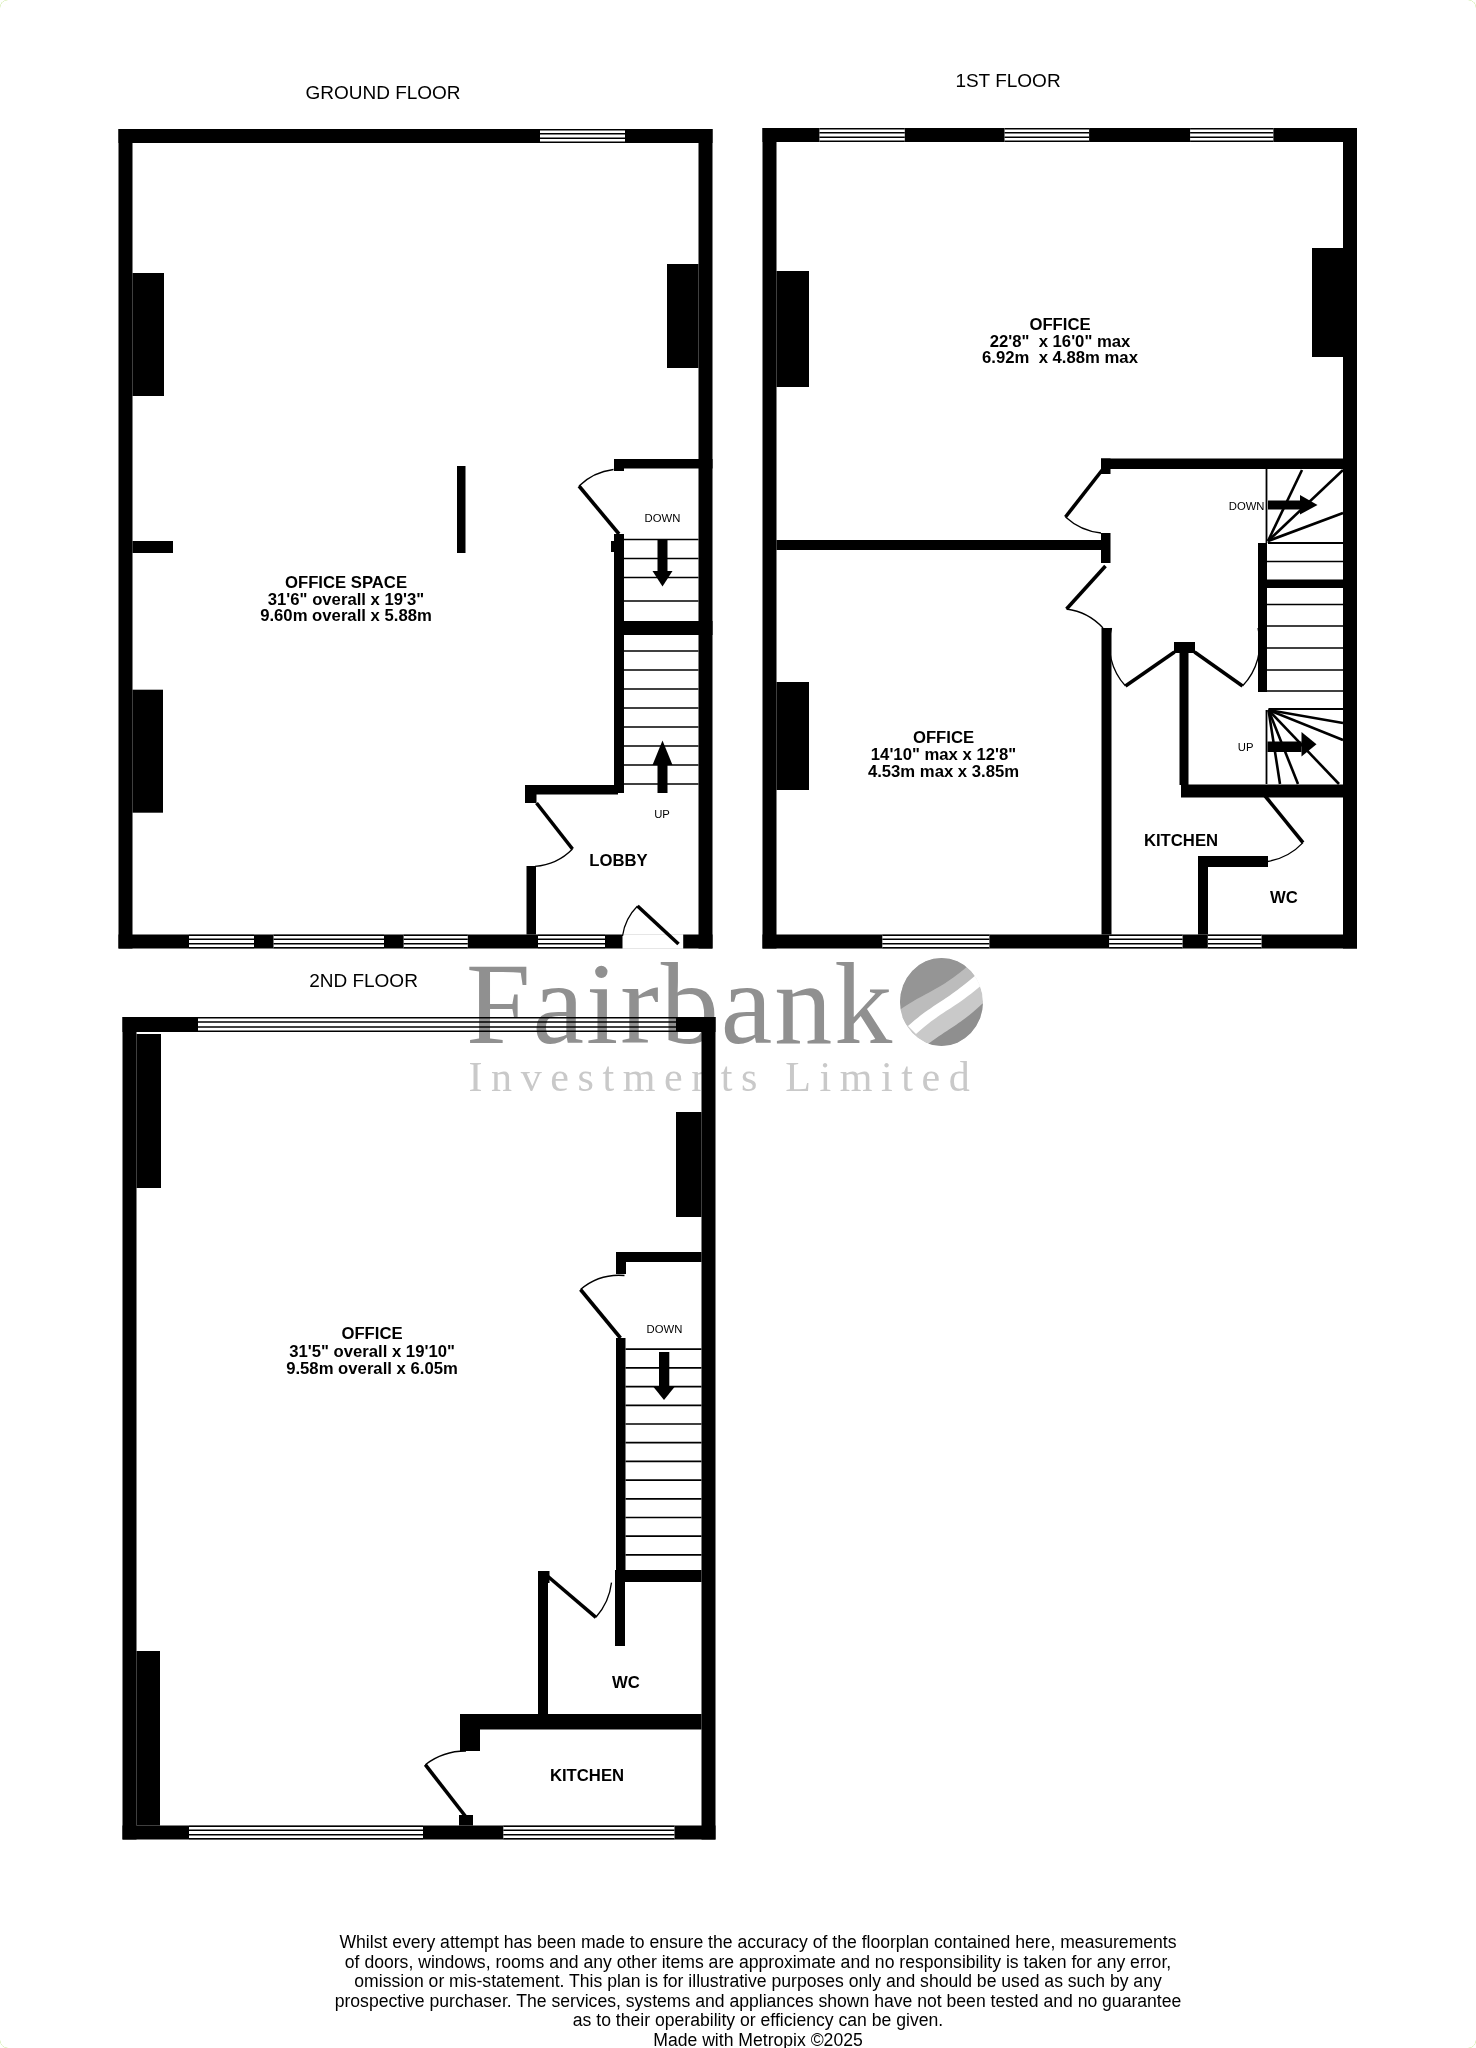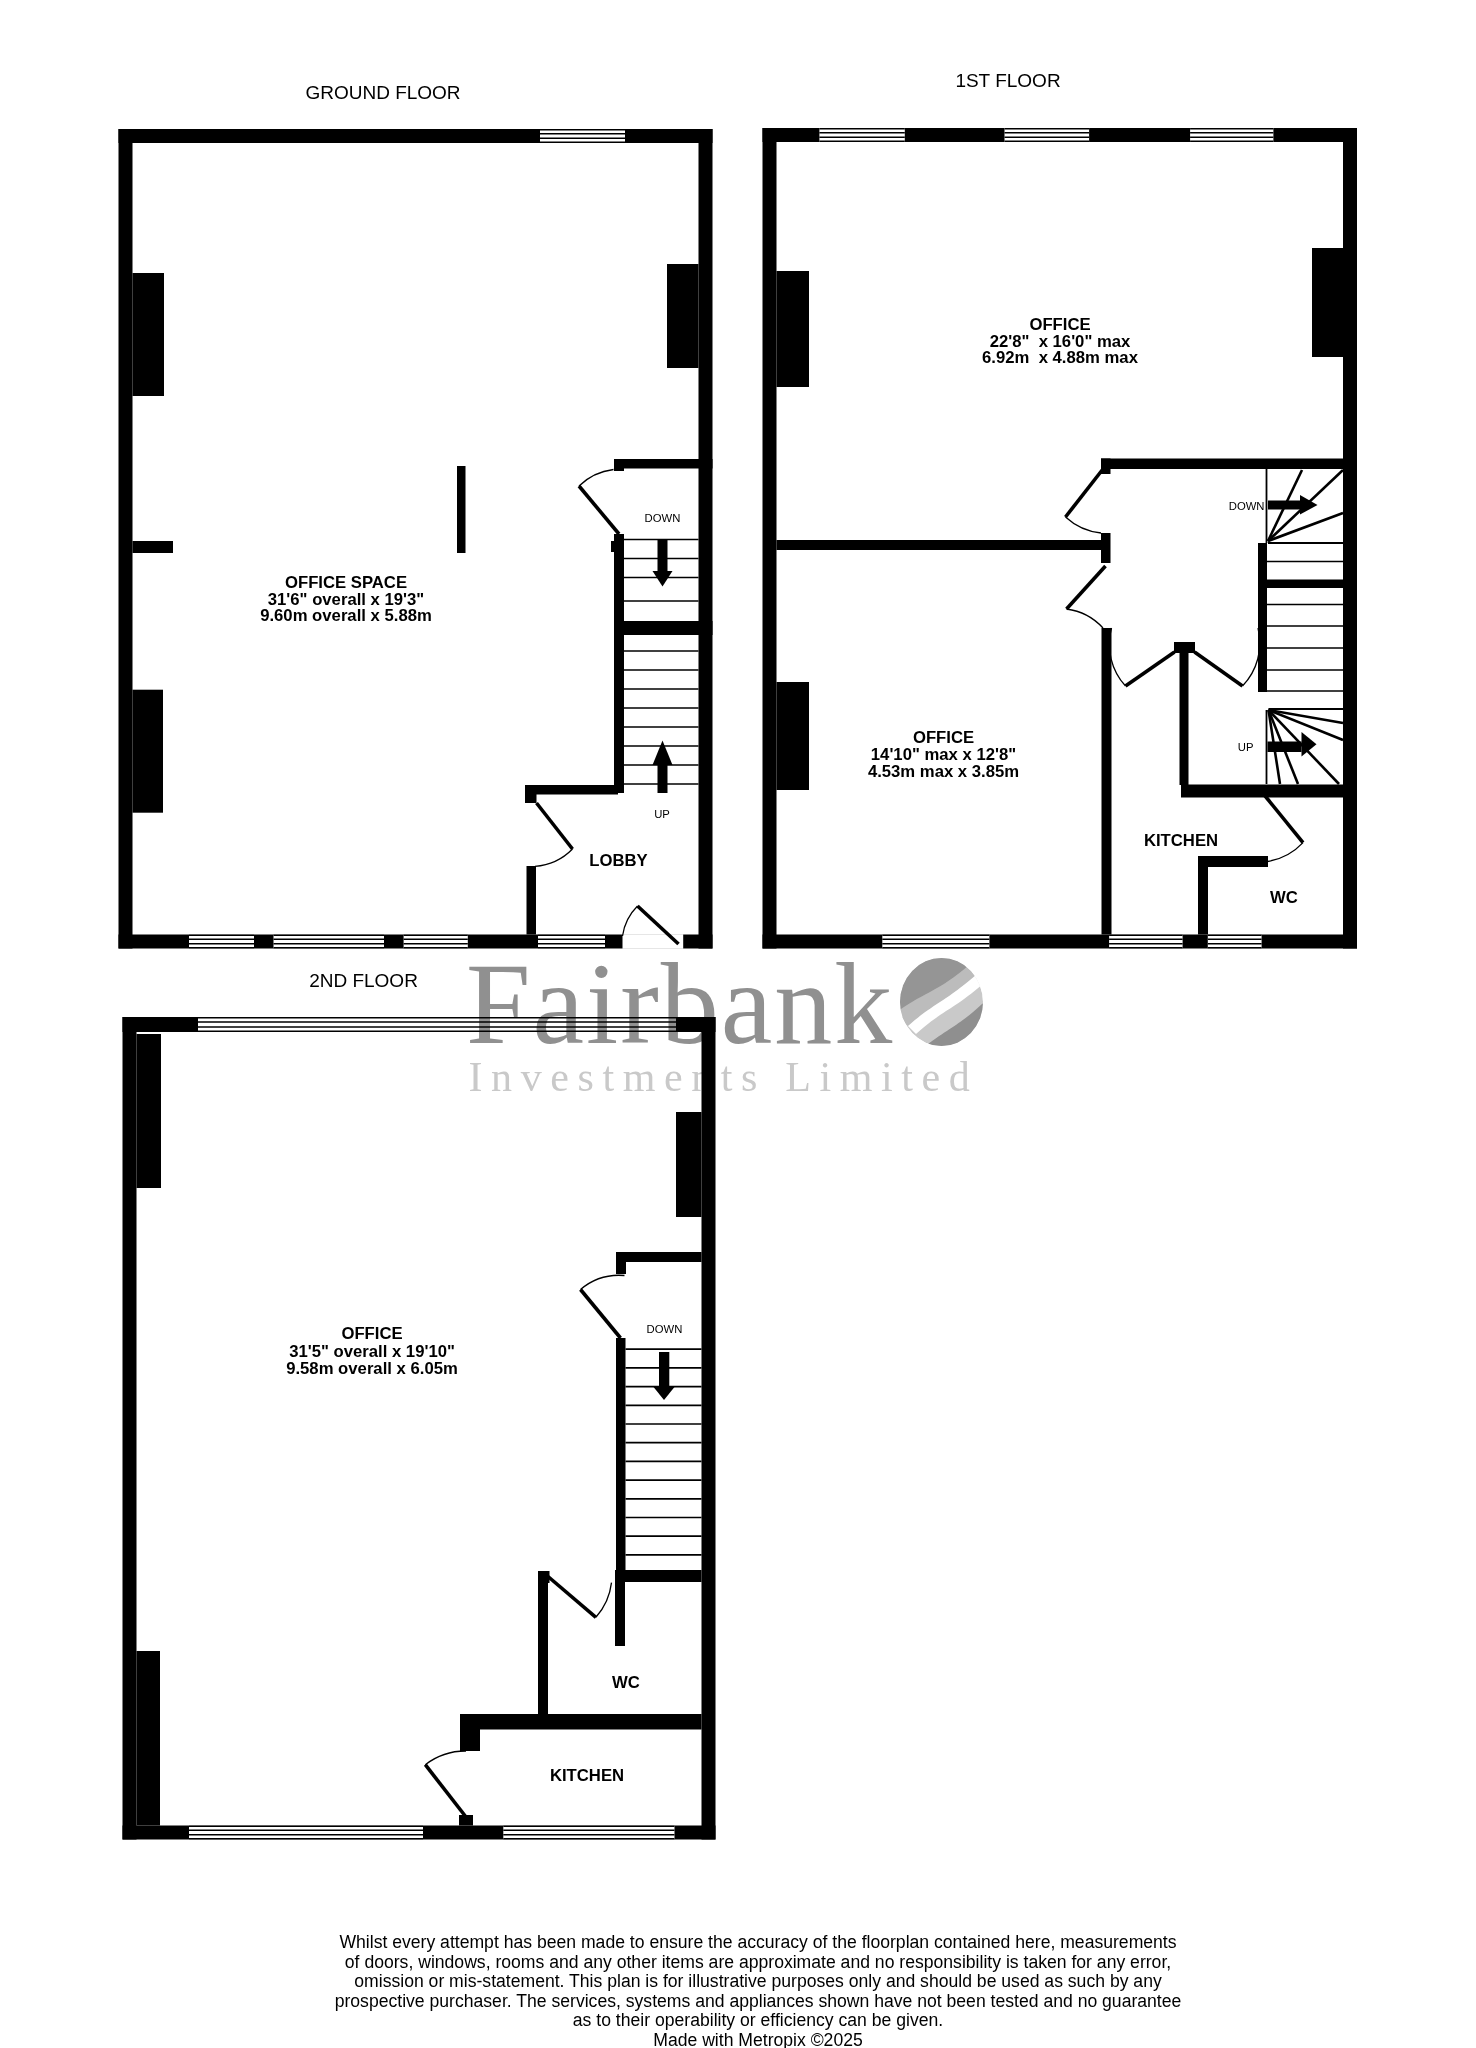--- a/index.html
+++ b/index.html
@@ -1,16 +1,16 @@
 <!DOCTYPE html>
 <html><head>
 <meta charset="utf-8">
 <style>
 html,body{margin:0;padding:0;background:#ffffff;}
-#page{position:relative;width:1476px;height:2048px;background:#84cc16;overflow:hidden;}
+#page{position:relative;width:1476px;height:2048px;background:#84cc16;overflow:hidden;border-radius:8px;}
 svg{position:absolute;top:0;left:0;}
 .rl{font-family:"Liberation Sans",sans-serif;font-weight:bold;font-size:16.7px;fill:#000;}
 .tl{font-family:"Liberation Sans",sans-serif;font-size:19px;fill:#000;}
 .sl{font-family:"Liberation Sans",sans-serif;font-size:11.3px;fill:#000;}
 .dc{font-family:"Liberation Sans",sans-serif;font-size:17.6px;fill:#000;}
 </style>
 </head>
 <body>
 <div id="page">
 <svg width="1476" height="2048" viewBox="0 0 1476 2048">

